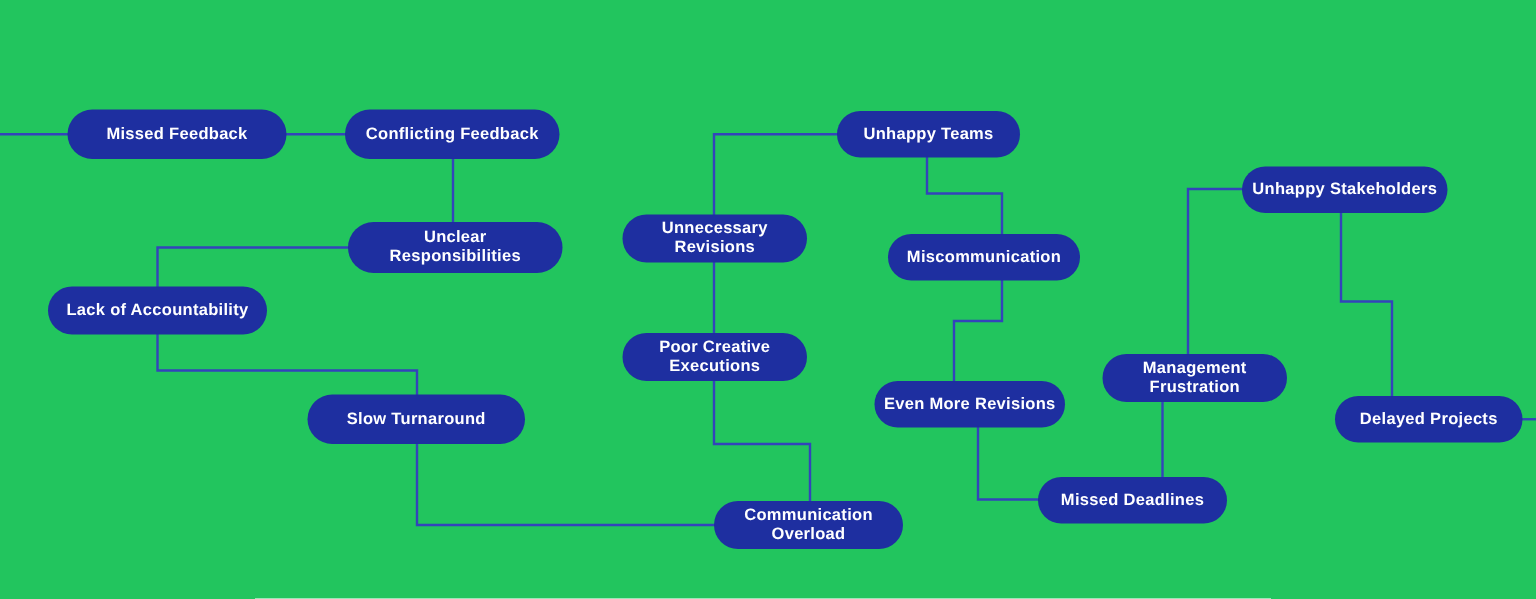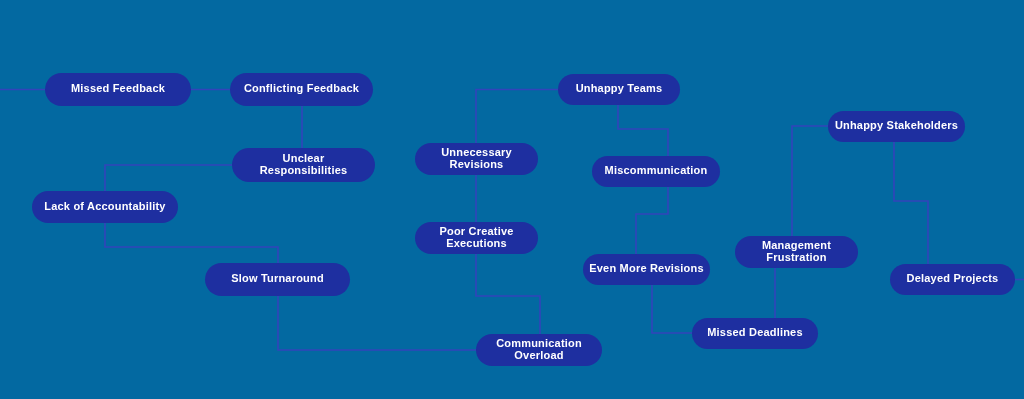--- a/index.html
+++ b/index.html
@@ -4,21 +4,21 @@
 <style>
   html, body {
     margin: 0;
     padding: 0;
     background: #ffffff;
   }
   #canvas-wrap {
     position: relative;
     width: 1024px;
     height: 399px;
-    background: #0369a1;
+    background: #22c55e;
     overflow: hidden;
     font-family: "Liberation Sans", sans-serif;
   }
   svg#flow {
     position: absolute;
     left: 0;
     top: 0;
     width: 1024px;
     height: 399px;
     display: block;

